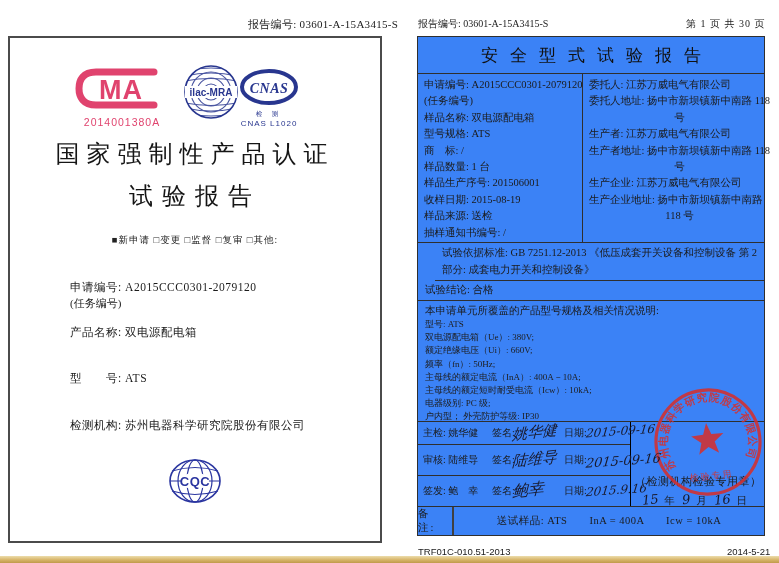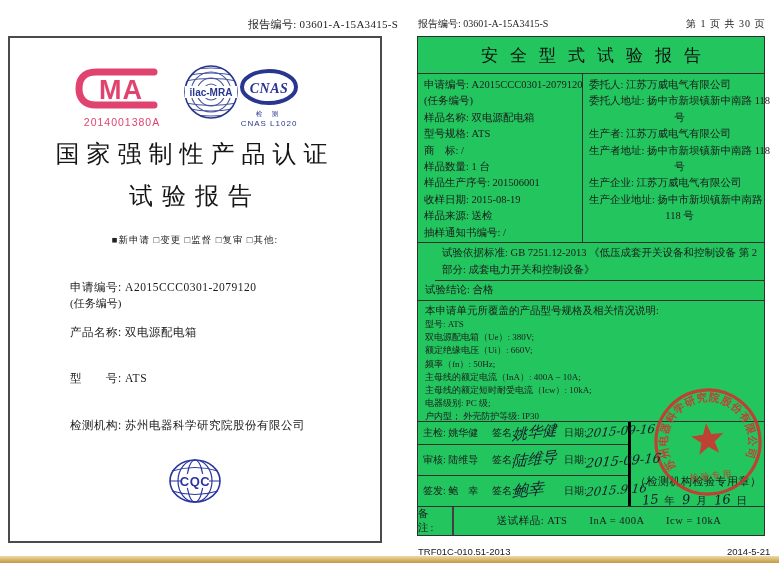--- a/index.html
+++ b/index.html
@@ -32,41 +32,41 @@
 
   .lp-field { left:60px; font-size:11.5px; letter-spacing:0.5px; }
   .lp-note { left:60px; font-size:11px; }
 
   .logo-cqc { left:50%; top:420px; transform:translateX(-50%); }
 
   
   .rp-header-left { left:418px; top:17px; font-size:10px; }
   .rp-header-right { left:686px; top:17px; font-size:10px; letter-spacing:1px; }
 
-  .rp-table { left:417px; top:36px; width:348px; height:500px; border:1.5px solid #2f2f2f; background:#22c55e; }
+  .rp-table { left:417px; top:36px; width:348px; height:500px; border:1.5px solid #2f2f2f; background:#3b82f6; }
   .row { border-bottom:1px solid #2f2f2f; position:relative; }
   .row:last-child { border-bottom:none; }
 
   .row-title { height:37px; display:flex; align-items:center; justify-content:center;
     font-size:17px; letter-spacing:12px; padding-left:12px; color:#111; }
 
   .row-info { height:169px; display:flex; font-size:10.5px; }
   .info-left { width:165px; border-right:1px solid #2f2f2f; padding:3px 6px; }
   .info-right { flex:1; padding:3px 6px; }
   .info-line { line-height:16.4px; white-space:nowrap; }
   .info-line.center { text-align:center; }
 
   .row-standard { height:38px; padding:2px 7px; font-size:10.5px; line-height:16.5px;margin-left:17px; }
   .row-conclusion { height:20px; padding:2px 7px; font-size:10.5px; }
   .row-coverage { height:121px; padding:2px 7px; }
   .coverage-title { font-size:10.5px; line-height:15px; }
   .spec-line { font-size:9px; line-height:13.2px; color:#1d1d1d; }
 
   .row-signs { height:85px; display:flex; border-bottom:1px solid #2f2f2f; }
-  .signs-left { width:213px; border-right:3px solid #000000;text-align:right; }
+  .signs-left { width:213px; border-right:1px solid #000000;text-align:right; }
   .sign-row { position:relative; border-bottom:1px solid #2f2f2f; font-size:10px; overflow:visible; }
   .sign-row:last-child { border-bottom:none; }
   .sr1 { height:23px; } .sr2 { height:31px; } .sr3 { height:30px; }
   .sign-role { position:absolute; left:5px; top:50%; transform:translateY(-50%); white-space:nowrap; }
   .sign-label { position:absolute; left:74px; top:50%; transform:translateY(-50%); }
   .date-label { position:absolute; left:146px; top:50%; transform:translateY(-50%); }
   .hand { font-family:"DejaVu Serif",serif; font-style:italic; color:#19192b; display:inline-block; }
   .hand-sig { position:absolute; left:94px; top:1px; font-size:15px; transform:rotate(-6deg) skewX(-8deg); white-space:nowrap; z-index:3; }
   .hand-date { position:absolute; left:168px; top:2px; font-size:12px; transform:rotate(-4deg) skewX(-10deg); white-space:nowrap; z-index:3; }
 

